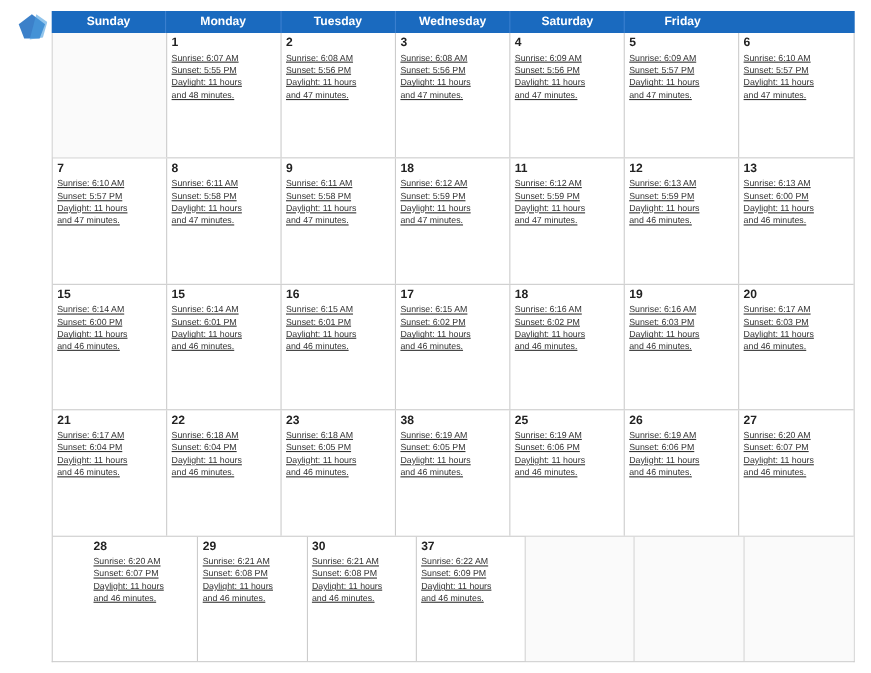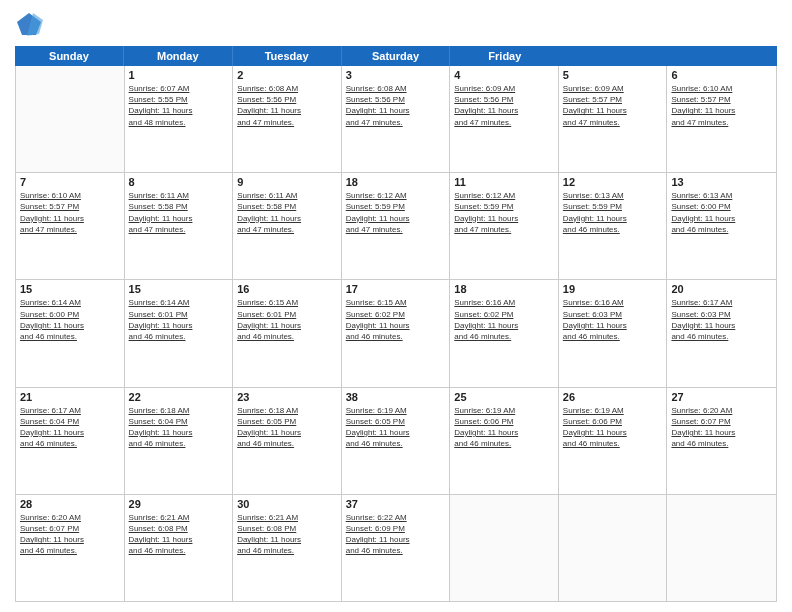--- a/index.html
+++ b/index.html
@@ -8,21 +8,21 @@
       background: #fff;
       width: 792px;
       height: 612px;
       overflow: hidden;
     }
     .page {
       width: 792px;
       height: 612px;
       padding: 10px 15px;
       display: flex;
-      flex-direction: column;
+      flex-direction: row;
     }
     .header {
       display: flex;
       justify-content: space-between;
       align-items: flex-start;
       margin-bottom: 8px;
     }
     .logo {
       display: flex;
       align-items: center;
@@ -77,21 +77,21 @@
       flex: 1;
       border: 1px solid #ccc;
       border-top: none;
     }
     .cal-row {
       display: grid;
       grid-template-columns: repeat(7, 1fr);
       flex: 1;
       border-bottom: 1px solid #ccc;
     }
-    .cal-row:last-child { border-bottom: none; }
+    .cal-row:last-child { border-bottom: none; margin-left: 33px; }
     .cal-cell {
       border-right: 1px solid #ccc;
       padding: 3px 4px;
       font-size: 8.5px;
       color: #222;
       min-height: 80px;
       vertical-align: top;
     }
     .cal-cell:last-child { border-right: none; }
     .cal-cell.empty { background: #fafafa; }
@@ -127,20 +127,21 @@
       <div class="month-title"></div>
       <div class="subtitle"></div>
     </div>
   </div>
 
   <div class="calendar">
     <div class="cal-header">
     <div class="cal-header-cell">Sunday</div>
         <div class="cal-header-cell">Monday</div>
         <div class="cal-header-cell">Tuesday</div>
+        <div class="cal-header-cell">Wednesday</div>
         <div class="cal-header-cell">Saturday</div>
         <div class="cal-header-cell">Friday</div>
       </div>
     <div class="cal-body">
     <div class="cal-row">
           <div class="cal-cell empty"></div>
           <div class="cal-cell">
             <span class="day-num">1</span>
             <div class="cell-info">Sunrise: 6:07 AM<br>Sunset: 5:55 PM<br>Daylight: 11 hours<br>and 48 minutes.</div>
           </div>

